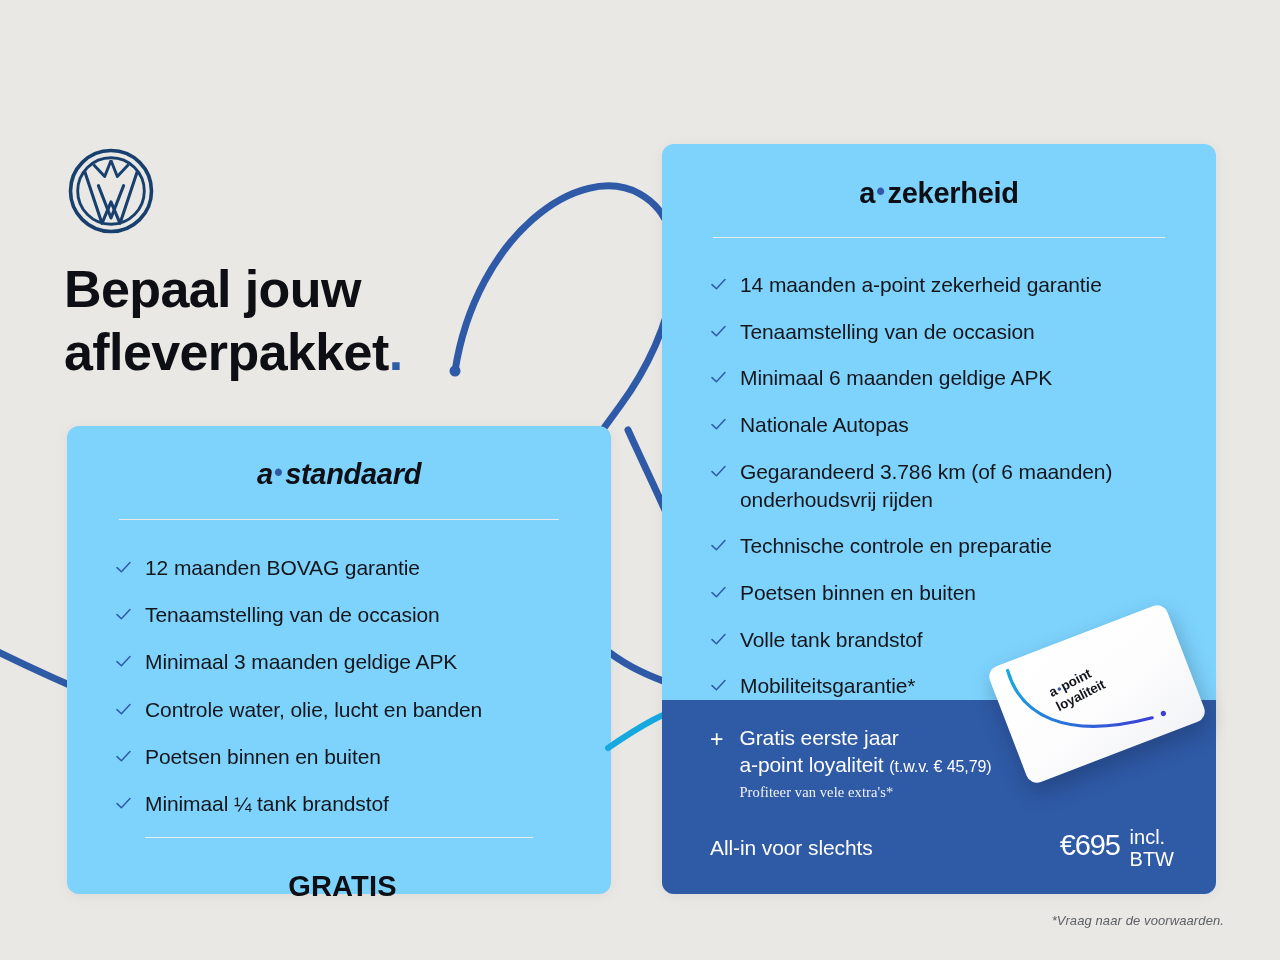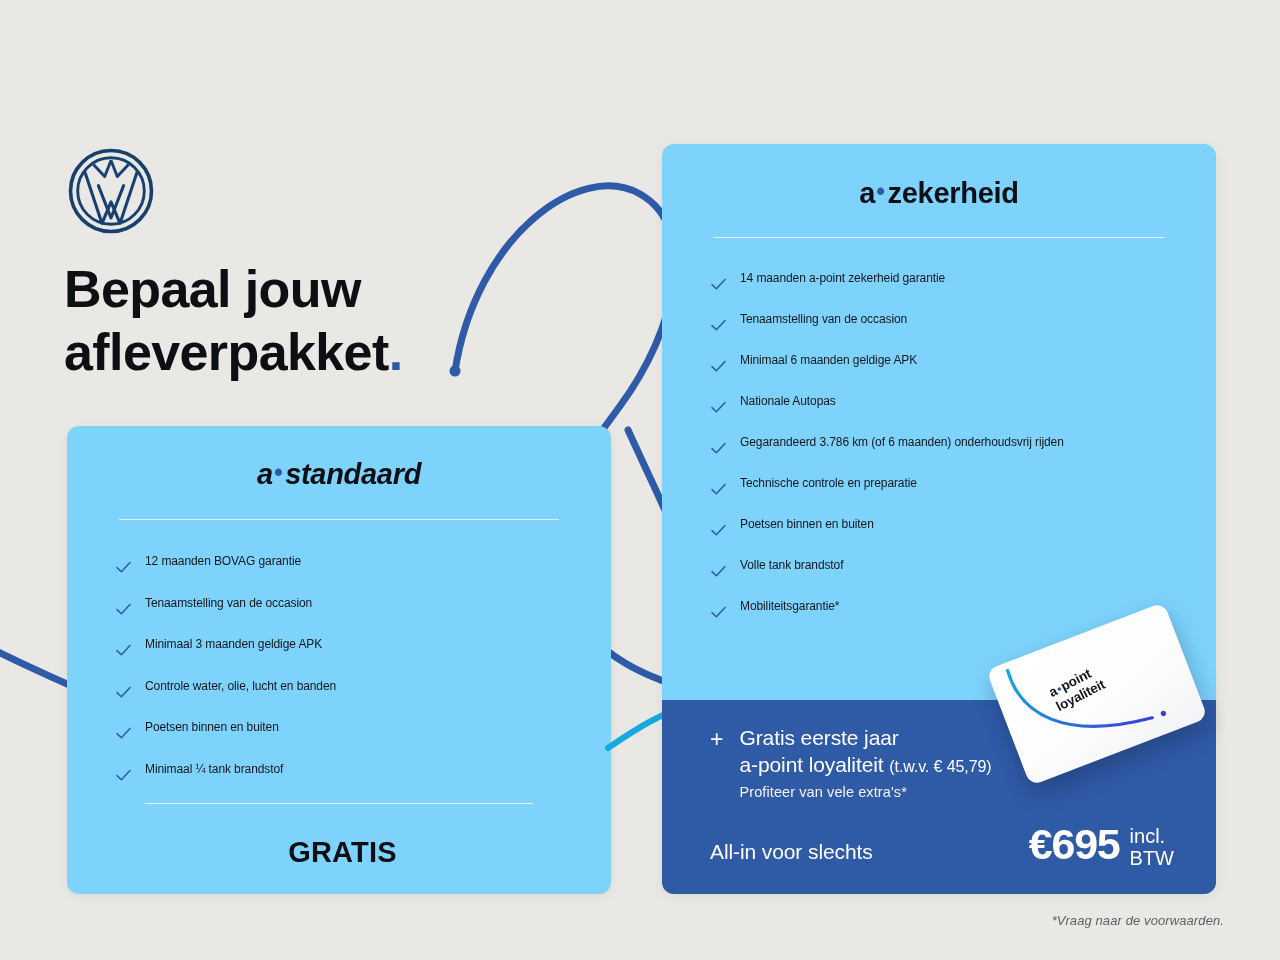--- a/index.html
+++ b/index.html
@@ -118,21 +118,21 @@
     list-style: none;
     margin: 0;
     padding: 0;
   }
   .card-standaard .feature-list { margin: 34px 0 0 48px; }
   .card-zekerheid .feature-list { margin: 33px 0 0 48px; }
 
   .feature-item {
     display: flex;
     align-items: flex-start;
-    font-size: 12px;
+    font-size: 21px;
     line-height: 1.32;
     color: #14161c;
     letter-spacing: -0.1px;
   }
   .card-standaard .feature-item { margin-bottom: 19.5px; }
   .card-zekerheid .feature-item { margin-bottom: 19px; }
 
   .check-icon {
     flex: 0 0 auto;
     width: 17px;
@@ -196,39 +196,40 @@
     letter-spacing: -0.1px;
   }
   .plus-text-l2 .twv {
     font-size: 16px;
   }
   .plus-sub {
     font-size: 14.5px;
     margin-top: 5px;
     color: #f2f4f8;
     letter-spacing: 0.1px;
+    font-family: Liberation Serif, serif;
   }
 
   .allin-row {
     display: flex;
     align-items: baseline;
     justify-content: space-between;
     padding: 19px 42px 0 48px;
   }
   .allin-label {
     font-size: 21px;
     letter-spacing: -0.1px;
   }
   .price-block {
     display: flex;
     align-items: center;
   }
   .price-amount {
-    font-size: 43px;
-    font-weight: 700;
+    font-size: 29px;
+    font-weight: 400;
     letter-spacing: -1.2px;
     line-height: 1;
   }
   .price-vat {
     font-size: 20px;
     line-height: 1.12;
     margin-left: 10px;
     margin-top: 6px;
   }
 

